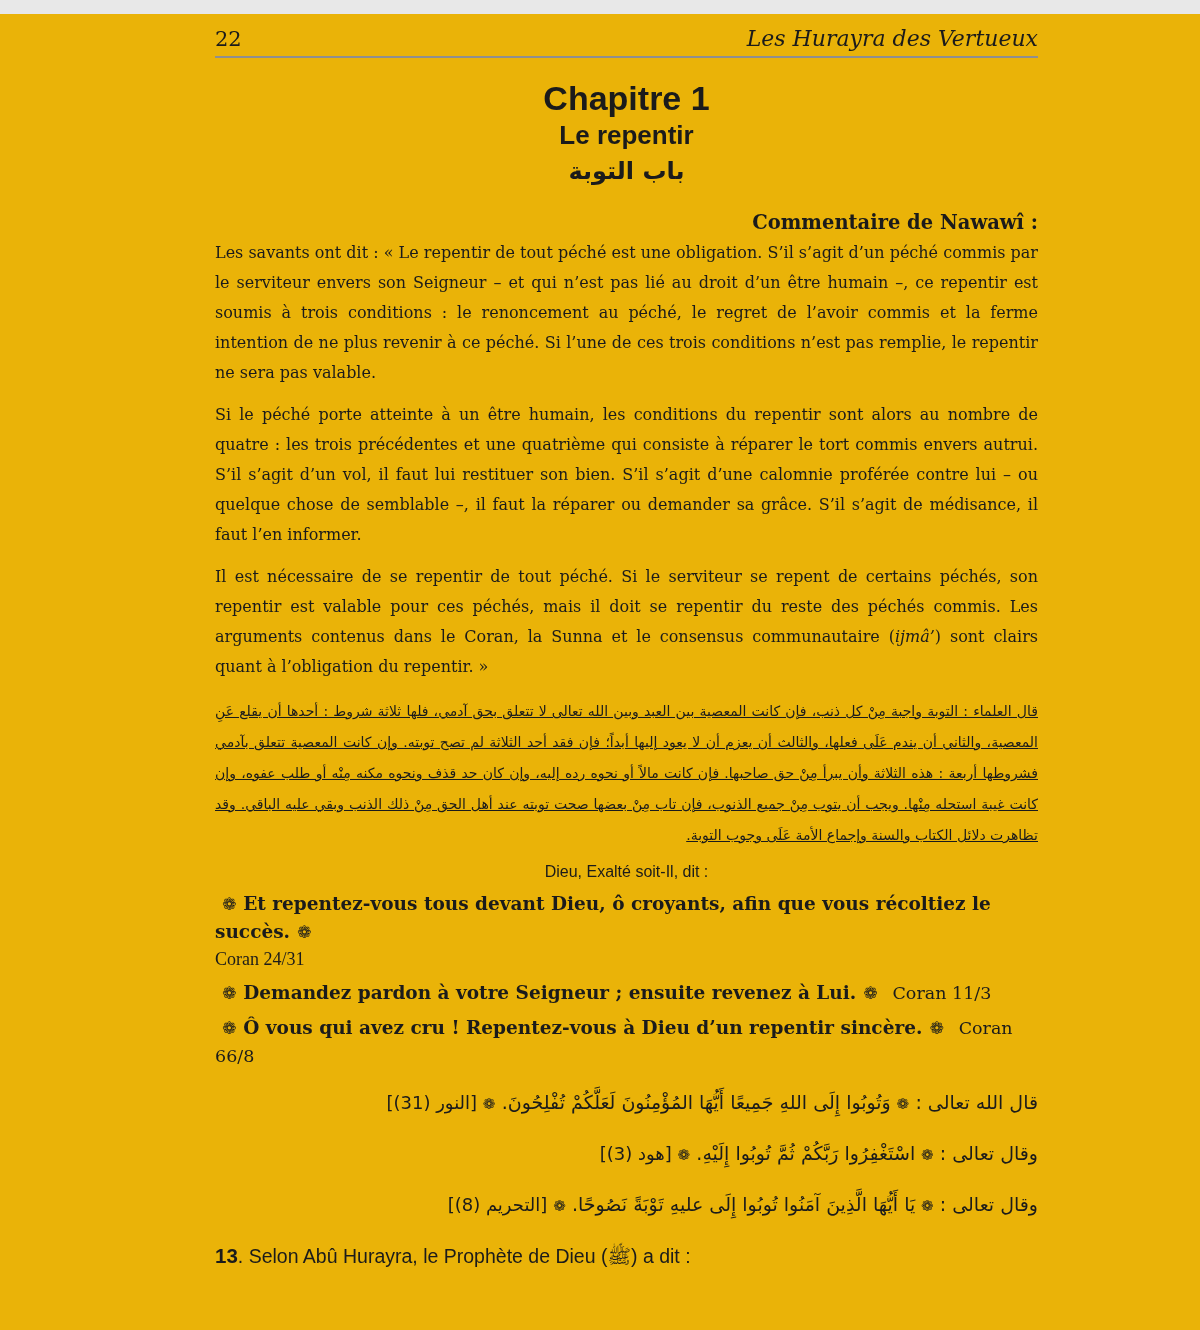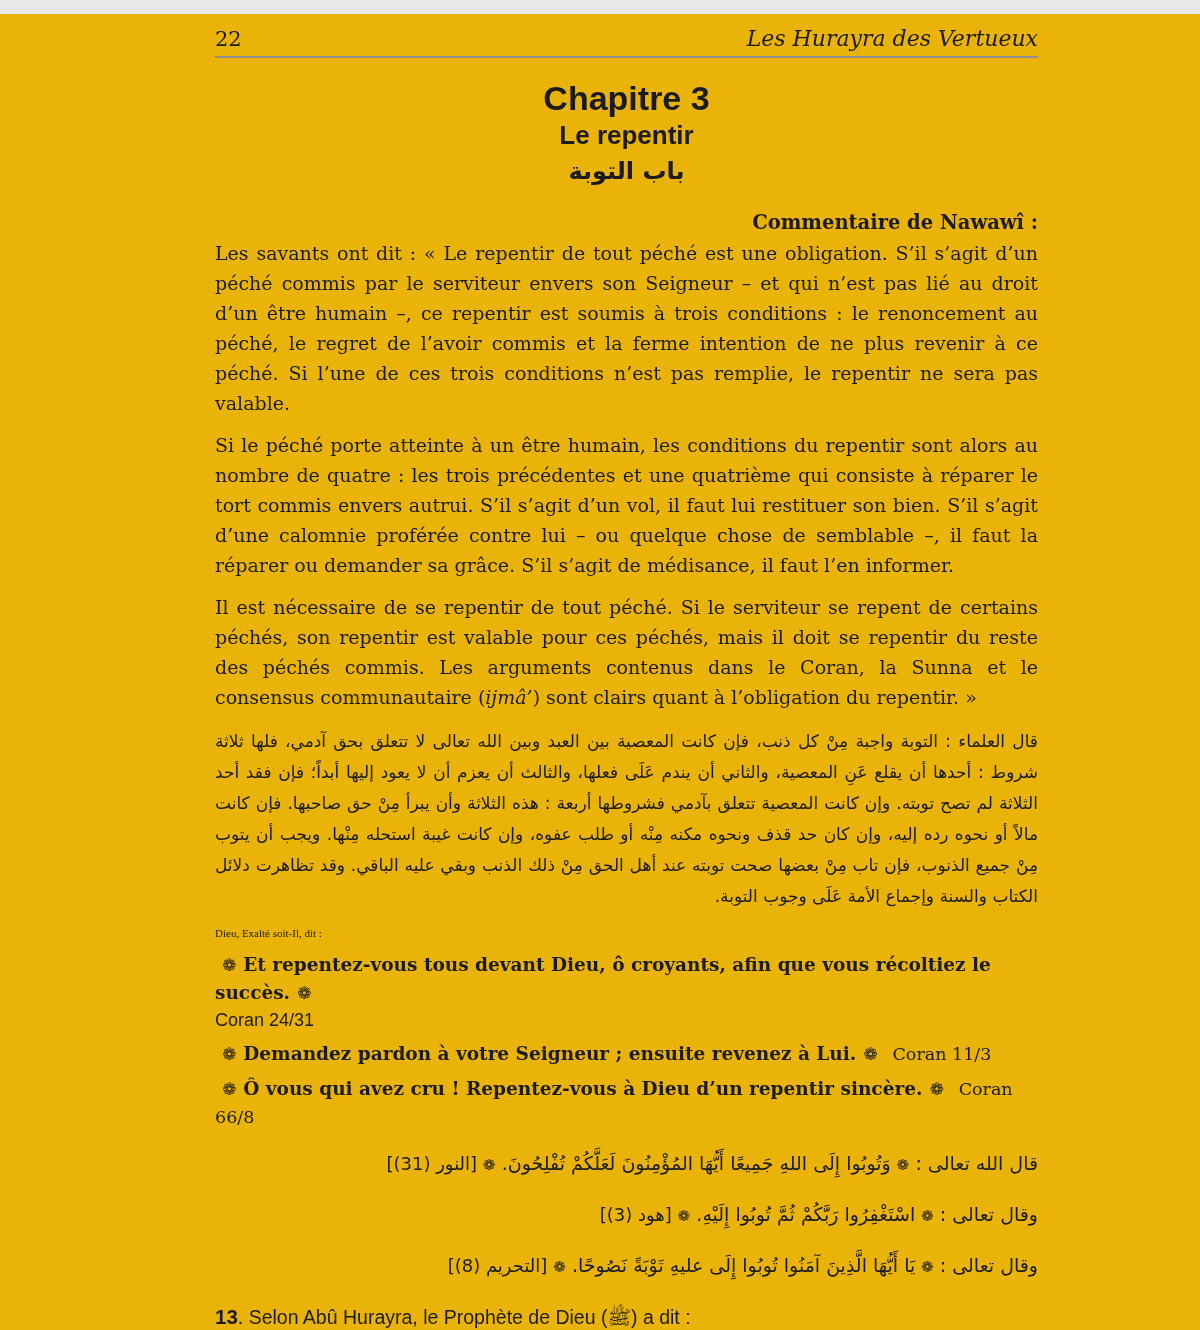--- a/index.html
+++ b/index.html
@@ -19,33 +19,33 @@
 
   
   .titleblock{text-align:center;margin-top:22px;}
   .chap-title{font-family:"Liberation Sans", sans-serif;font-weight:bold;font-size:34px;line-height:36px;}
   .chap-sub{font-family:"Liberation Sans", sans-serif;font-weight:bold;font-size:26px;line-height:30px;margin-top:4px;}
   .chap-sub-ar{font-family:"DejaVu Sans", sans-serif;font-weight:bold;font-size:24px;line-height:34px;margin-top:4px;direction:rtl;}
 
   
   .comm-head{font-family:"DejaVu Serif", serif;font-weight:bold;font-size:19.5px;line-height:30px;margin-top:20px;text-align:right;}
   p.body{
-    font-family:"DejaVu Serif", serif;font-size:19px;line-height:30px;
+    font-family:"DejaVu Serif", serif;font-size:16px;line-height:30px;
     text-align:justify;margin:0 0 12px 0;
   }
   .ital{font-style:italic;}
 
   .arabic-para{
-    direction:rtl;font-family:"DejaVu Sans", sans-serif;font-size:17px;line-height:31px;
-    text-align:justify;margin:14px 0 0 0;
+    direction:rtl;font-family:"DejaVu Sans", sans-serif;font-size:14px;line-height:31px;
+    text-align:justify;margin:14px 0 0 0;text-decoration:underline;
   }
 
-  .verse-intro{font-family:Liberation Serif, serif;font-size:11px;line-height:22px;margin-top:10px;}
+  .verse-intro{font-family:Liberation Sans, sans-serif;font-size:16px;line-height:22px;margin-top:10px;text-align:center;}
   .verse-line{font-family:"DejaVu Serif", serif;font-size:18.5px;font-weight:bold;line-height:28px;margin-top:7px;}
-  .verse-ref{font-family:Liberation Sans, sans-serif;font-size:18px;font-weight:normal;line-height:26px;}
+  .verse-ref{font-family:Liberation Serif, serif;font-size:18px;font-weight:normal;line-height:26px;}
   .verse-ref-inline{font-weight:normal;font-size:17.5px;margin-left:8px;}
   .orn{font-family:"DejaVu Sans", sans-serif;font-weight:normal;font-size:17px;margin:0 7px;}
 
   .arabic-verse{
     direction:rtl;text-align:right;font-family:"DejaVu Sans", sans-serif;
     font-size:19px;line-height:34px;margin-top:15px;
   }
   .arabic-verse .quote{font-weight:normal;}
   .arabic-verse .orn{font-size:15px;margin:0 6px;}
   .arabic-verse .ref{font-size:18px;}
@@ -58,21 +58,21 @@
 
 <div class="sheet">
   <div class="content">
 
     <div class="pagehead">
       <span>22</span>
       <span class="running-title">Les Hurayra des Vertueux</span>
     </div>
 
     <div class="titleblock">
-      <div class="chap-title">Chapitre 3</div>
+      <div class="chap-title">Chapitre 1</div>
       <div class="chap-sub">Le repentir</div>
       <div class="chap-sub-ar">باب التوبة</div>
     </div>
 
     <div class="comm-head">Commentaire de Nawawî :</div>
 
     <p class="body">Les savants ont dit : « Le repentir de tout péché est une obligation. S’il s’agit d’un péché commis par le serviteur envers son Seigneur – et qui n’est pas lié au droit d’un être humain –, ce repentir est soumis à trois conditions : le renoncement au péché, le regret de l’avoir commis et la ferme intention de ne plus revenir à ce péché. Si l’une de ces trois conditions n’est pas remplie, le repentir ne sera pas valable.</p>
     <p class="body">Si le péché porte atteinte à un être humain, les conditions du repentir sont alors au nombre de quatre : les trois précédentes et une quatrième qui consiste à réparer le tort commis envers autrui. S’il s’agit d’un vol, il faut lui restituer son bien. S’il s’agit d’une calomnie proférée contre lui – ou quelque chose de semblable –, il faut la réparer ou demander sa grâce. S’il s’agit de médisance, il faut l’en informer.</p>
     <p class="body"><span>Il est nécessaire de se repentir de tout péché. Si le serviteur se repent de certains péchés, son repentir est valable pour ces péchés, mais il doit se repentir du reste des péchés commis. Les arguments contenus dans le Coran, la Sunna et le consensus communautaire (</span><span class="ital">ijmâ’</span><span>) sont clairs quant à l’obligation du repentir. »</span></p>
 

